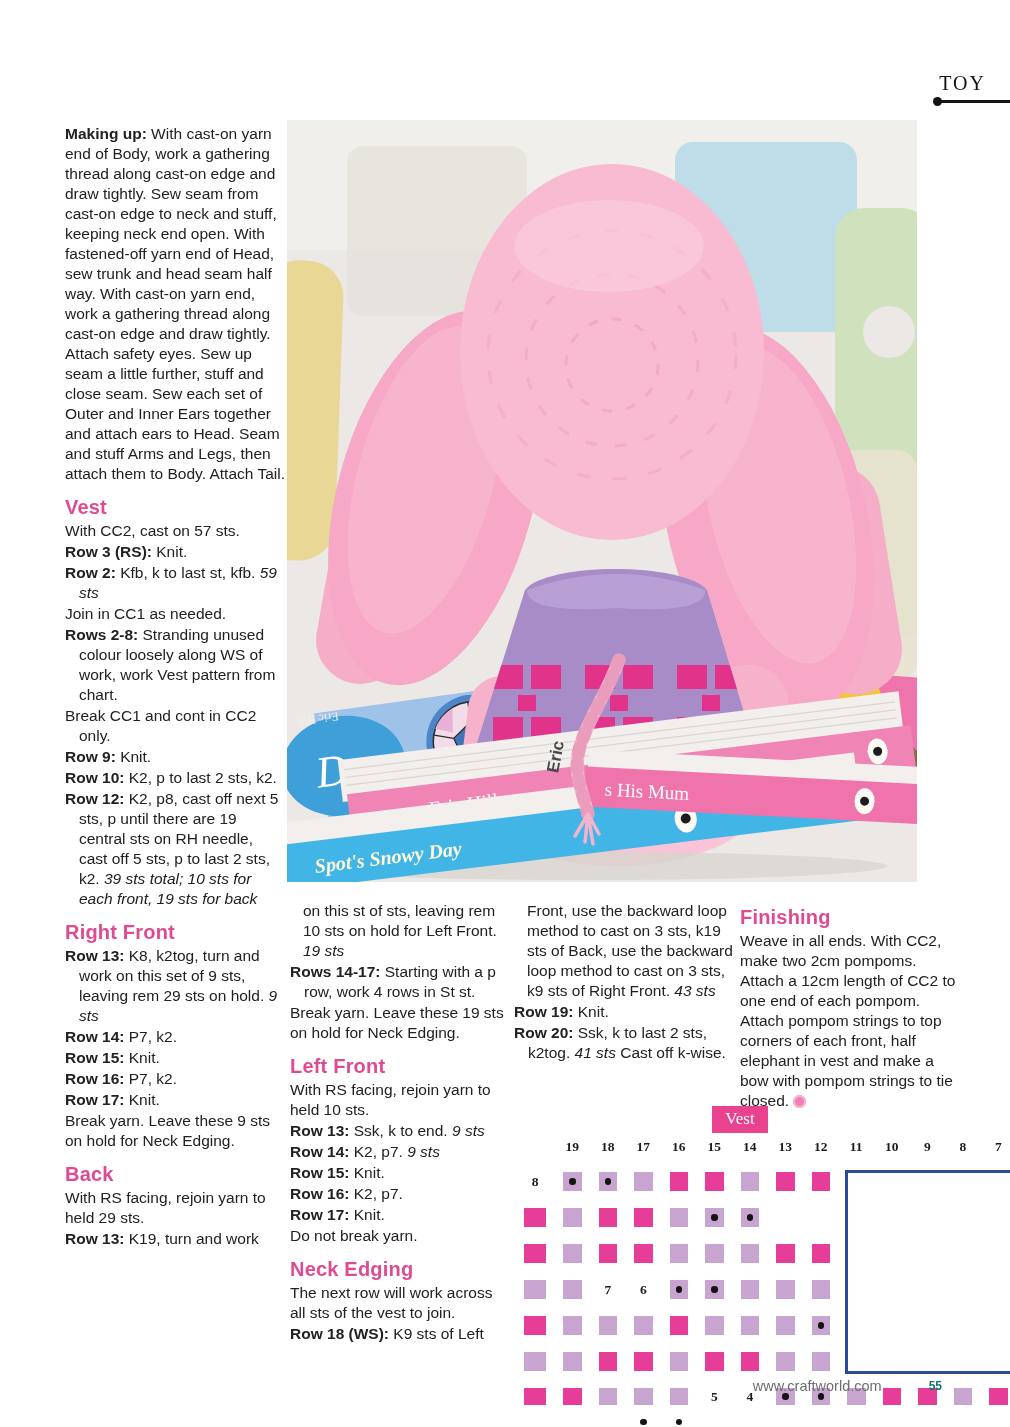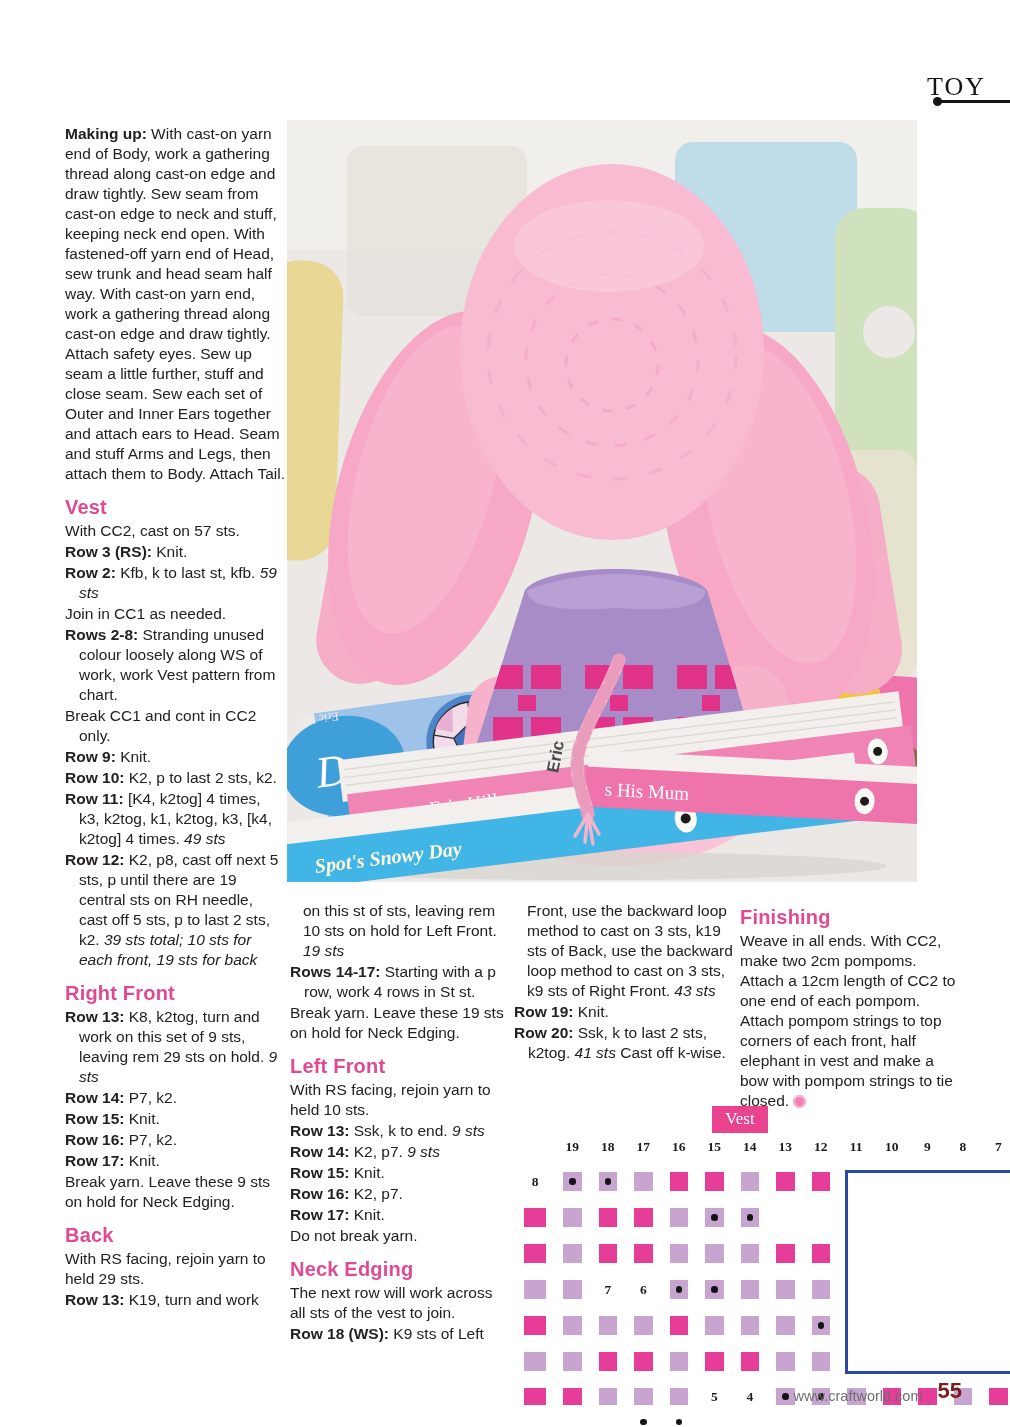--- a/index.html
+++ b/index.html
@@ -1,20 +1,20 @@
 <!DOCTYPE html>
 <html><head>
 <meta charset="utf-8">
 <style>
   html,body{margin:0;padding:0;background:#888;}
   .page{position:relative;width:1010px;height:1427px;background:#ffffff;overflow:hidden;
         font-family:"Liberation Sans",sans-serif;color:#242021;}
   
   .toy-tag{position:absolute;top:72px;right:24px;font-family:"Liberation Serif",serif;
-           font-size:26px;letter-spacing:2px;color:#141414;}
+           font-size:20px;letter-spacing:2px;color:#141414;}
   .toy-rule{position:absolute;top:100px;left:936px;right:0;height:2.5px;background:#141414;}
   .toy-dot{position:absolute;left:-3px;top:-3.5px;width:9px;height:9px;border-radius:50%;background:#141414;}
   
   .col{position:absolute;font-size:15.5px;line-height:20px;}
   .col1{left:65px;top:124px;width:220px;}
   .col2{left:290px;top:901px;width:218px;}
   .col3{left:514px;top:901px;width:224px;}
   .col4{left:740px;top:899px;width:218px;}
   .col p{margin:0 0 1px 0;}
   .col p.hang{padding-left:14px;text-indent:-14px;}
@@ -49,23 +49,23 @@
   .swatch{width:25px;height:25px;box-sizing:border-box;position:relative;flex:0 0 auto;}
   .swatch.blank,.swatch.dot{background:#fff;border:2px solid #cfcfcf;}
   .swatch.dot::after{content:"";position:absolute;left:50%;top:50%;width:7px;height:7px;
       margin:-3.5px 0 0 -3.5px;border-radius:50%;background:#141414;}
   .swatch.cc2{background:#c8a5d1;}
   .swatch.cc1{background:#e63d99;}
   .swatch.repeat{background:#fff;border:3px solid #2b4a9e;}
   .klabels{font-size:12px;line-height:15.5px;color:#1c1c1c;}
   .klabels.bold{font-weight:bold;}
   
-  .footer{position:absolute;top:1378px;right:48px;display:flex;align-items:flex-end;gap:15px;}
+  .footer{position:absolute;top:1378px;right:68px;display:flex;align-items:center;gap:15px;}
   .footer .url{color:#6d6d6d;font-size:14.5px;}
-  .footer .pagenum{color:#7f1d1d;font-size:22px;font-weight:bold;}
+  .footer .pagenum{color:#0f766e;font-size:12px;font-weight:bold;margin-left:32px;}
 </style>
 </head>
 <body>
 
 <div class="page">
 
   <div class="toy-tag">TOY</div>
   <div class="toy-rule">
     <span class="toy-dot"></span>
   </div>
@@ -74,21 +74,20 @@
       <p class="plain"><span class="b">Making up: </span><span>With cast-on yarn end of Body, work a gathering thread along cast-on edge and draw tightly. Sew seam from cast-on edge to neck and stuff, keeping neck end open. With fastened-off yarn end of Head, sew trunk and head seam half way. With cast-on yarn end, work a gathering thread along cast-on edge and draw tightly. Attach safety eyes. Sew up seam a little further, stuff and close seam. Sew each set of Outer and Inner Ears together and attach ears to Head. Seam and stuff Arms and Legs, then attach them to Body. Attach Tail.</span></p>
       <div class="h">Vest</div>
       <p class="plain"><span>With CC2, cast on 57 sts.</span></p>
       <p class="hang"><span class="b">Row 3 (RS): </span><span>Knit.</span></p>
       <p class="hang"><span class="b">Row 2: </span><span>Kfb, k to last st, kfb. </span><span class="i">59 sts</span></p>
       <p class="plain"><span>Join in CC1 as needed.</span></p>
       <p class="hang"><span class="b">Rows 2-8: </span><span>Stranding unused colour loosely along WS of work, work Vest pattern from chart.</span></p>
       <p class="hang"><span>Break CC1 and cont in CC2 only.</span></p>
       <p class="hang"><span class="b">Row 9: </span><span>Knit.</span></p>
       <p class="hang"><span class="b">Row 10: </span><span>K2, p to last 2 sts, k2.</span></p>
-      <p class="hang"><span class="b">Row 11: </span><span>[K4, k2tog] 4 times, k3, k2tog, k1, k2tog, k3, [k4, k2tog] 4 times. </span><span class="i">49 sts</span></p>
       <p class="hang"><span class="b">Row 12: </span><span>K2, p8, cast off next 5 sts, p until there are 19 central sts on RH needle, cast off 5 sts, p to last 2 sts, k2. </span><span class="i">39 sts total; 10 sts for each front, 19 sts for back</span></p>
       <div class="h">Right Front</div>
       <p class="hang"><span class="b">Row 13: </span><span>K8, k2tog, turn and work on this set of 9 sts, leaving rem 29 sts on hold. </span><span class="i">9 sts</span></p>
       <p class="hang"><span class="b">Row 14: </span><span>P7, k2.</span></p>
       <p class="hang"><span class="b">Row 15: </span><span>Knit.</span></p>
       <p class="hang"><span class="b">Row 16: </span><span>P7, k2.</span></p>
       <p class="hang"><span class="b">Row 17: </span><span>Knit.</span></p>
       <p class="plain"><span>Break yarn. Leave these 9 sts on hold for Neck Edging.</span></p>
       <div class="h">Back</div>
       <p class="plain"><span>With RS facing, rejoin yarn to held 29 sts.</span></p>

